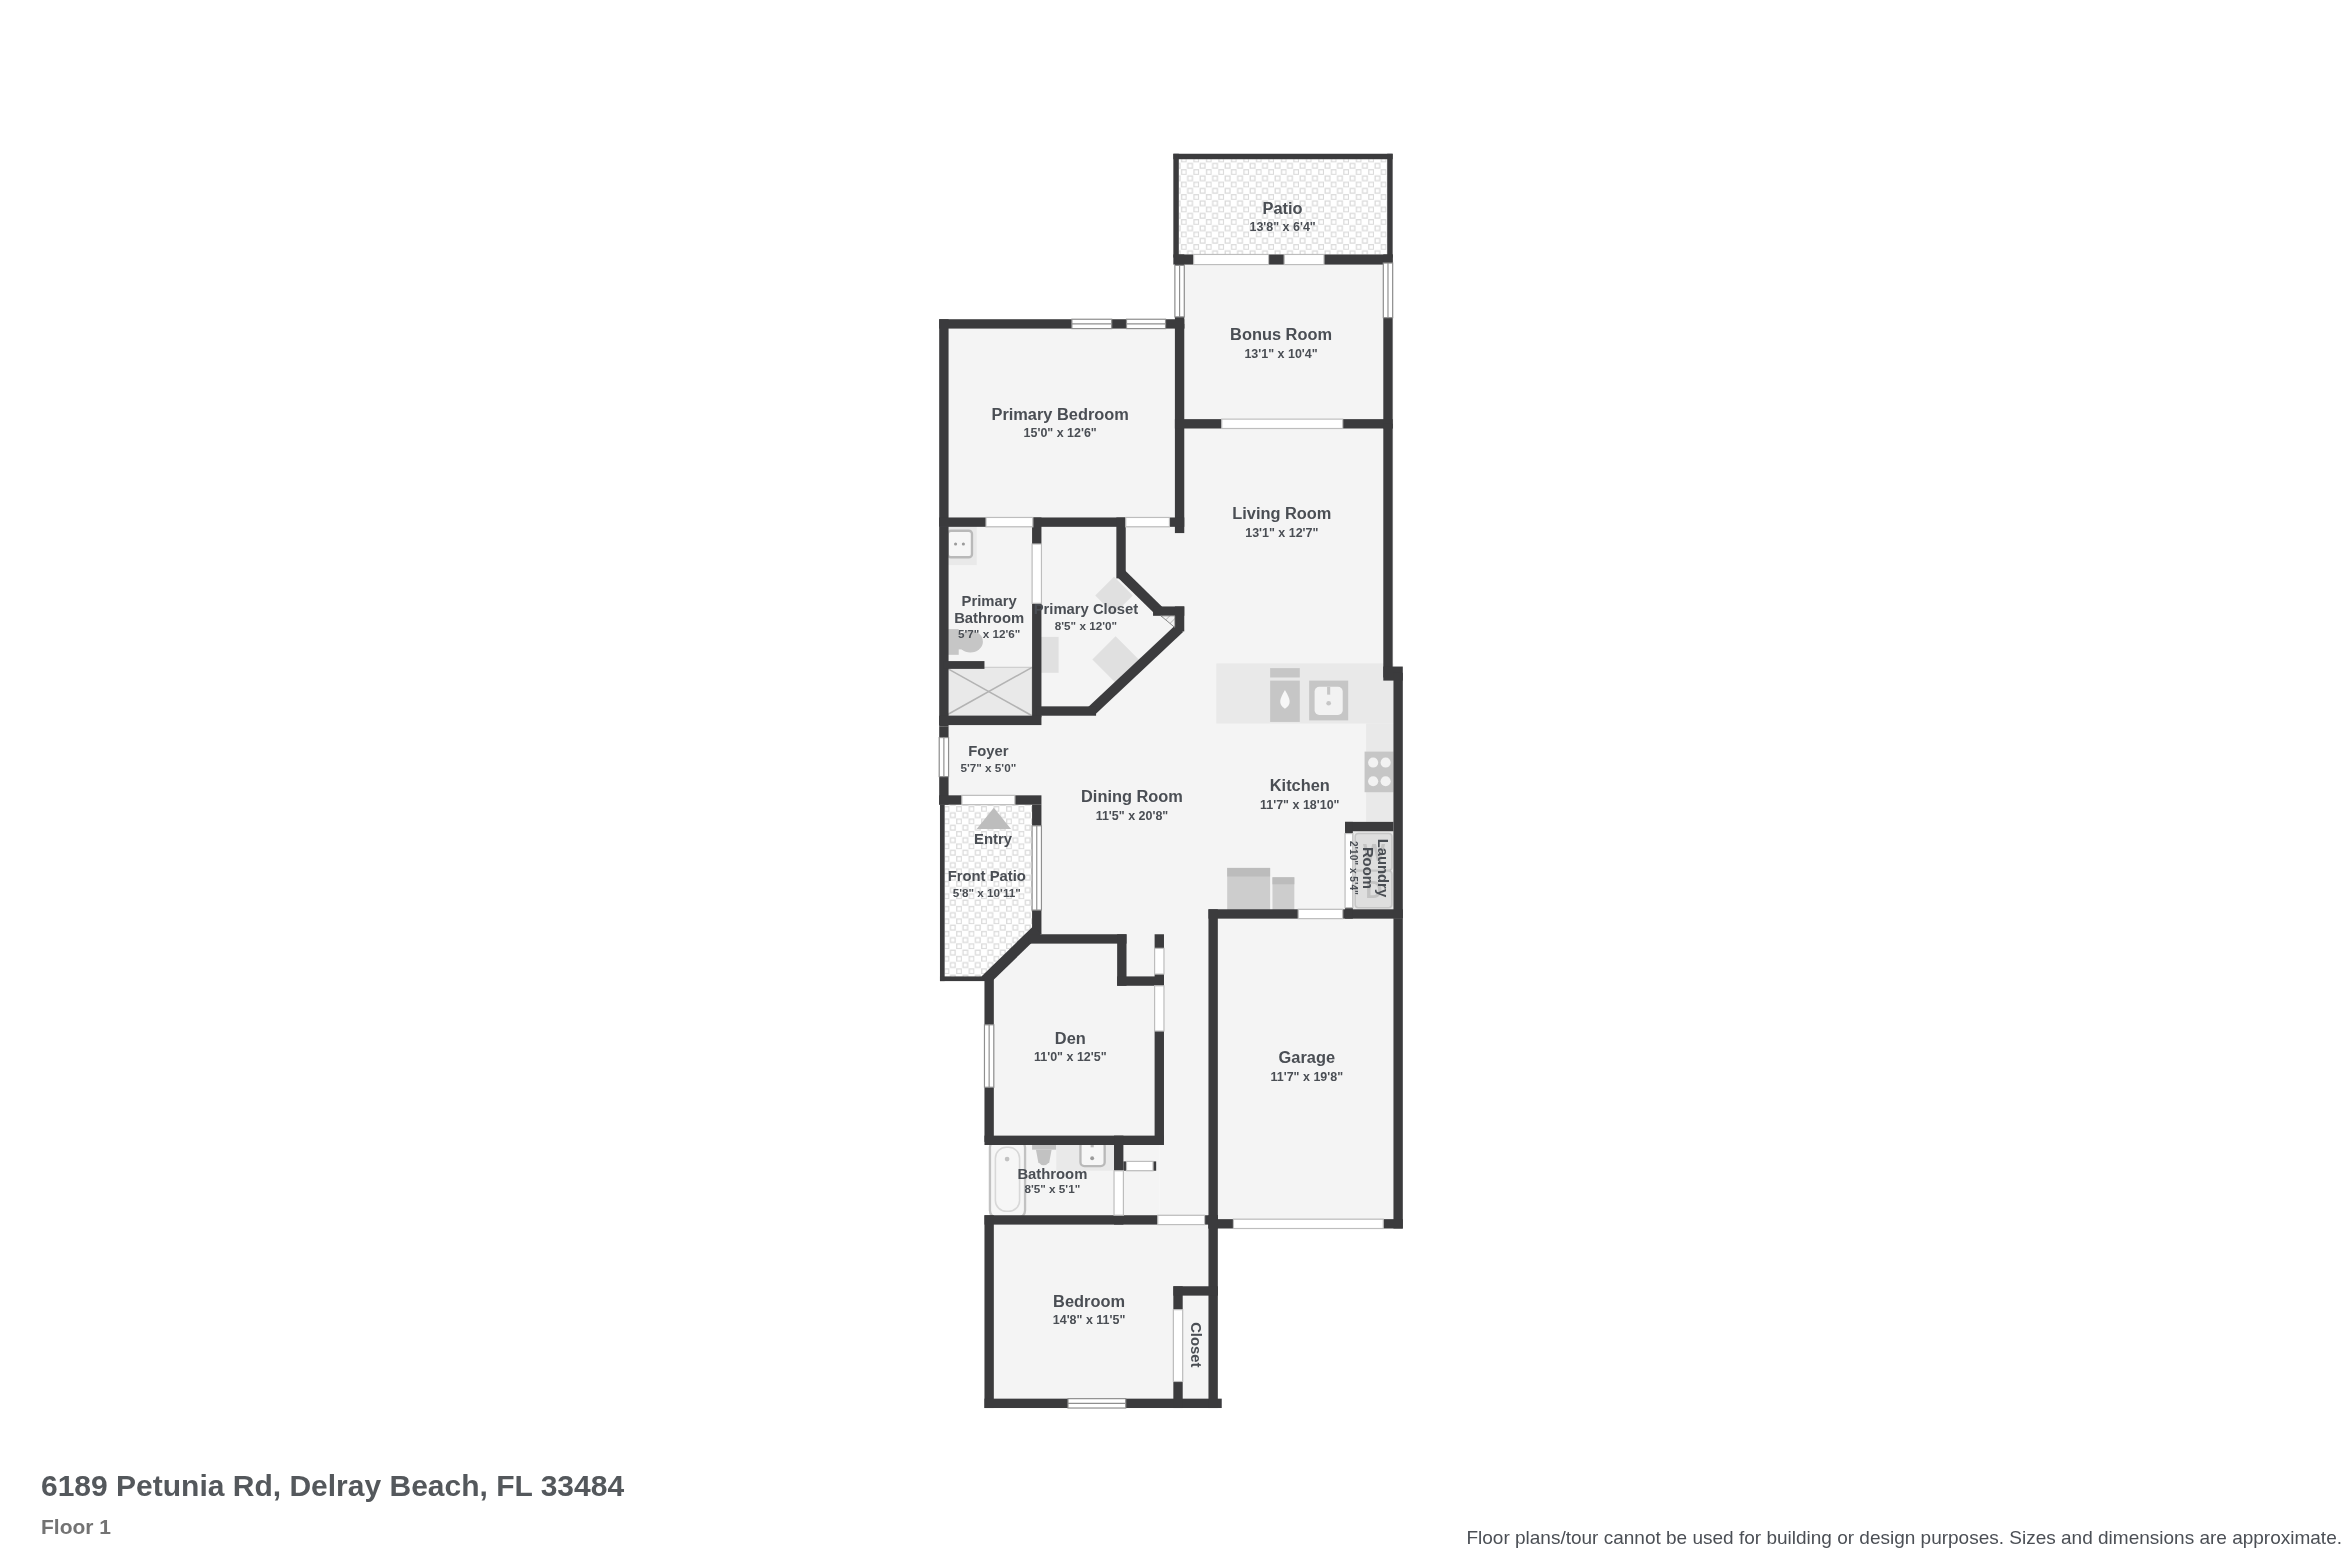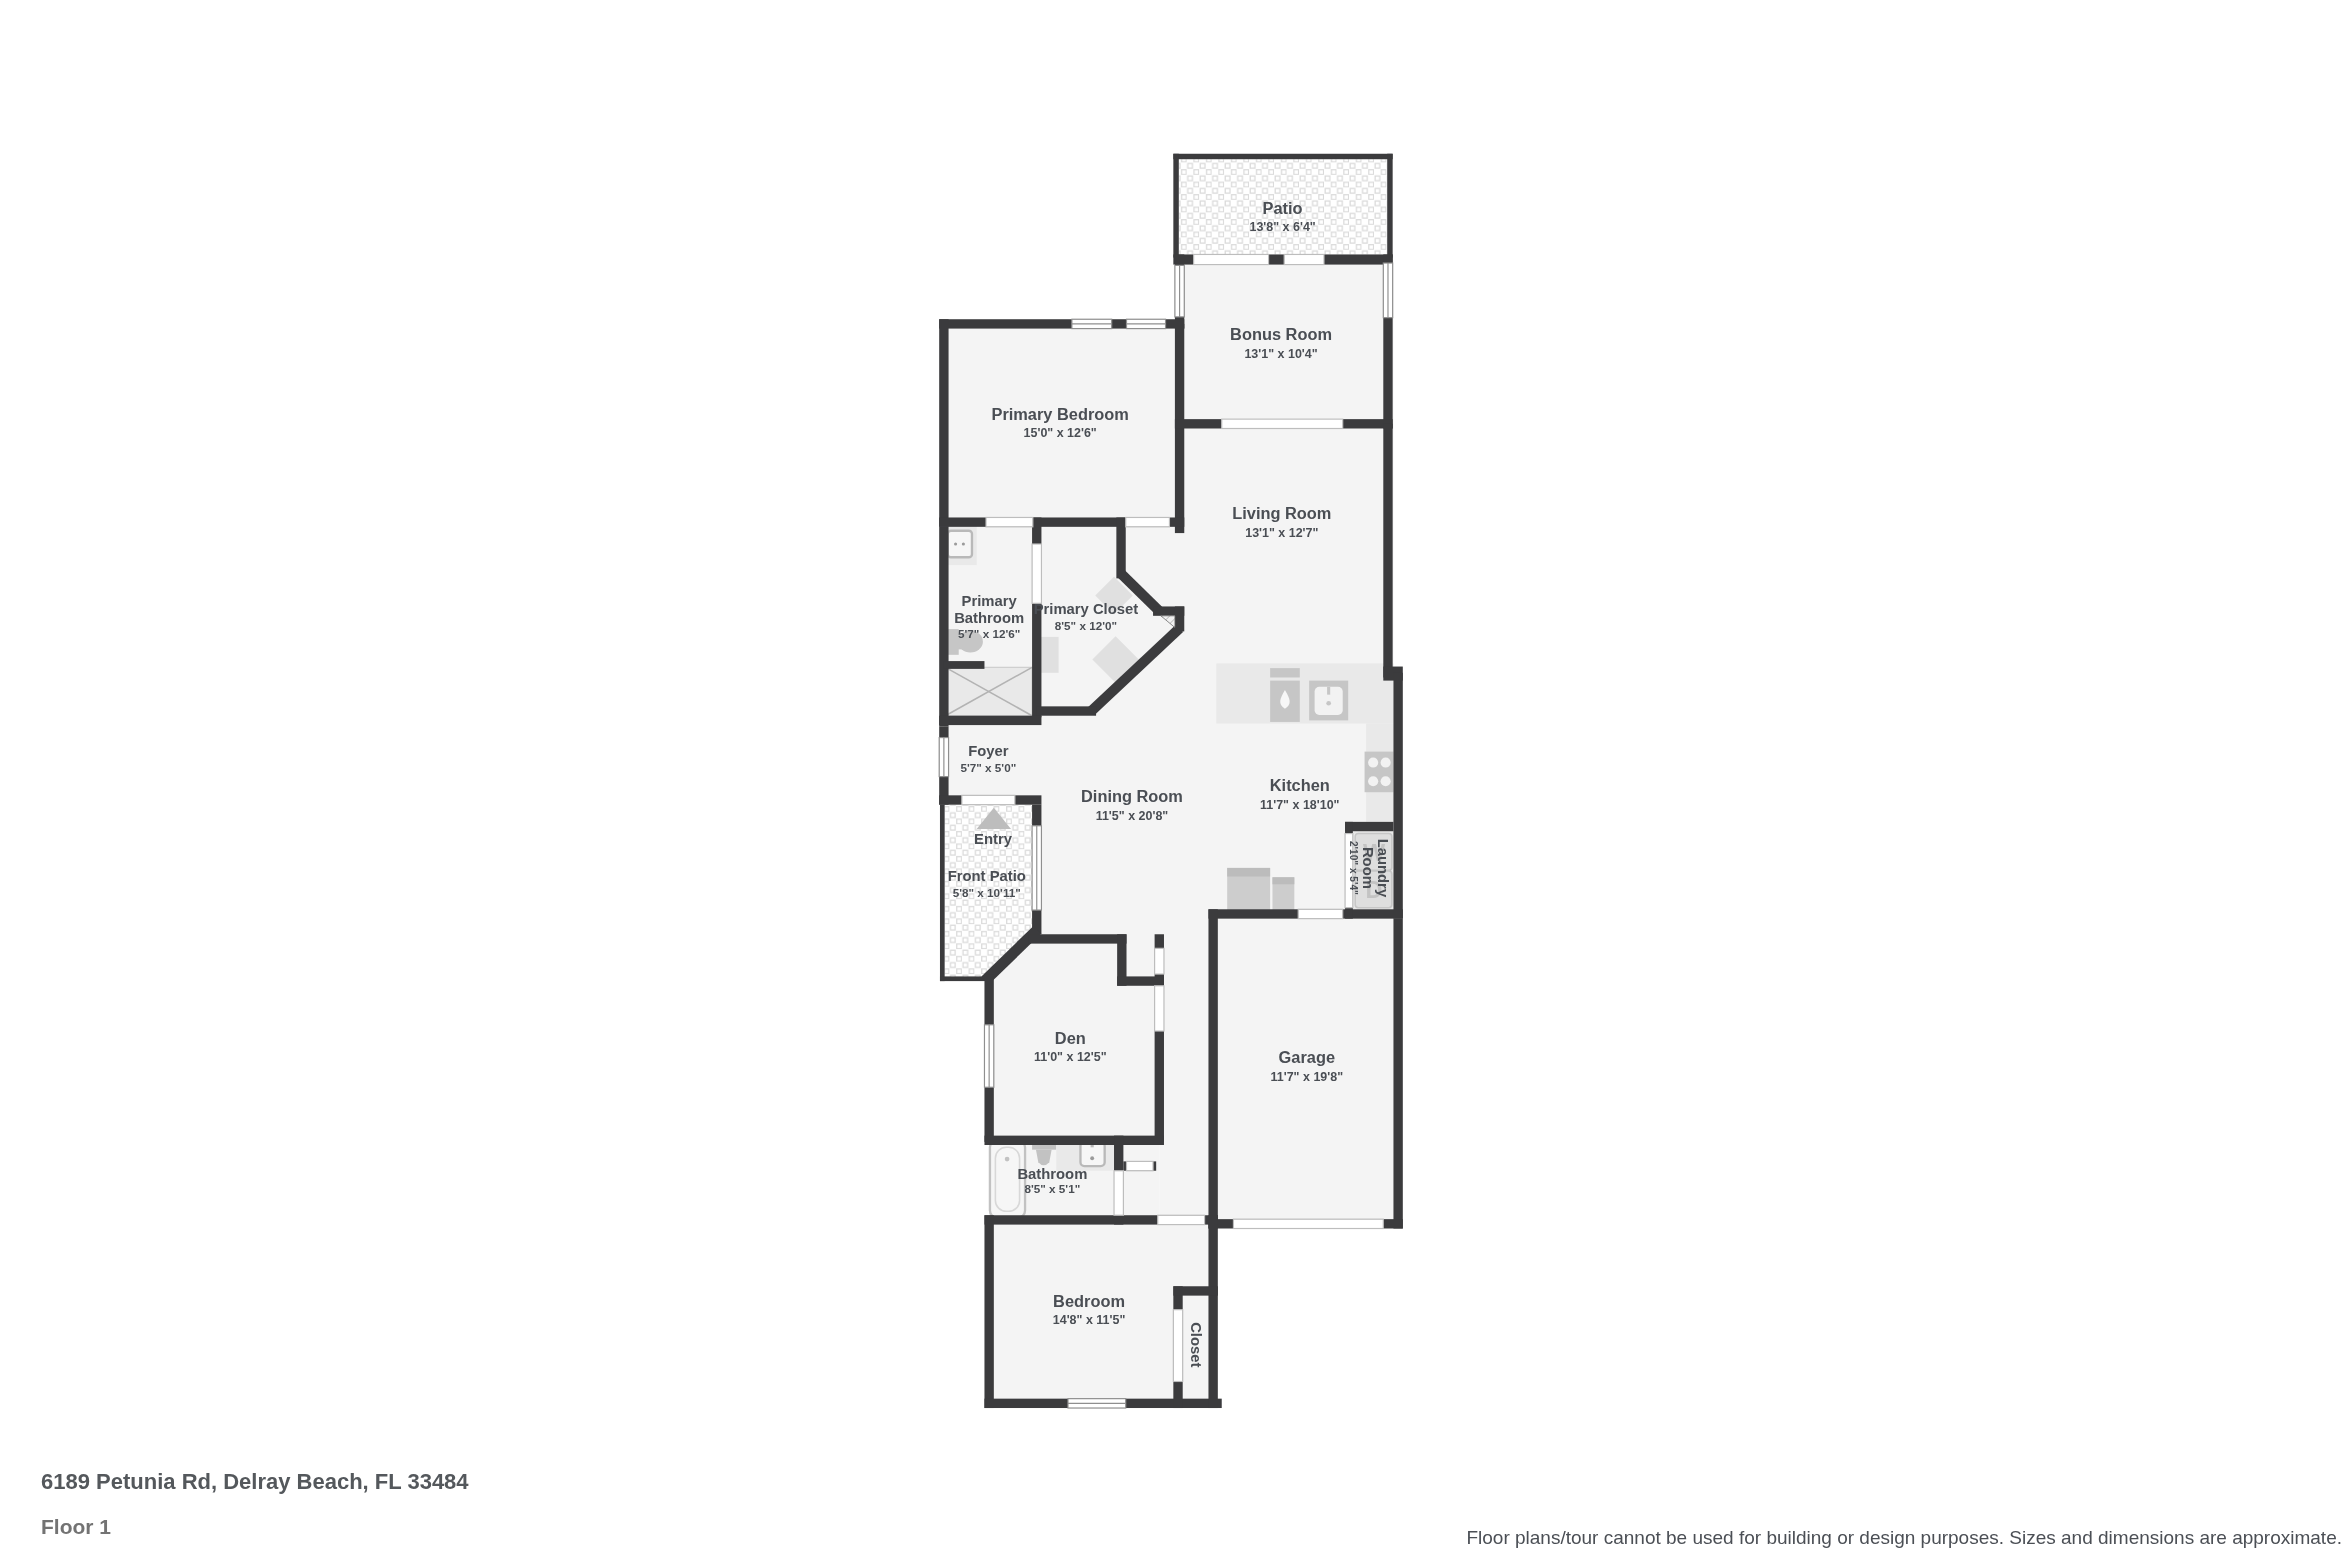--- a/index.html
+++ b/index.html
@@ -11,21 +11,21 @@
   .room-dims{font-family:"Liberation Sans",sans-serif;font-weight:700;fill:#4a4e54;font-size:16px;text-anchor:middle;}
   .room-dims.sm{font-size:15px;}
   .room-dims.xs{font-size:13px;}
   .appliance-letter{font-family:"Liberation Sans",sans-serif;font-weight:700;fill:#c3c3c3;font-size:30px;text-anchor:middle;}
   .wall{fill:#3b3b3d;}
   .wall-line{stroke:#3b3b3d;fill:none;}
   .roomfill{fill:#f4f4f4;}
   .opening{fill:#ffffff;stroke:#bdbdbd;stroke-width:1.5;}
   .window{fill:#ffffff;stroke:#8f8f8f;stroke-width:1.5;}
   .winline{stroke:#8f8f8f;stroke-width:1.5;}
-  .addr{position:absolute;left:41px;top:1469px;font-weight:700;font-size:22px;color:#54585c;}
+  .addr{position:absolute;left:41px;top:1469px;font-weight:700;font-size:30px;color:#54585c;}
   .floor{position:absolute;left:41px;top:1515px;font-weight:700;font-size:21px;color:#737373;}
   .disclaimer{position:absolute;left:0;right:0;top:1527px;text-align:right;font-weight:400;font-size:19px;color:#4b4f55;}
 </style>
 </head>
 <body>
 
 <div class="canvas">
 
 <svg width="2342" height="1561" viewBox="0 0 3000 2000">
   <defs>

